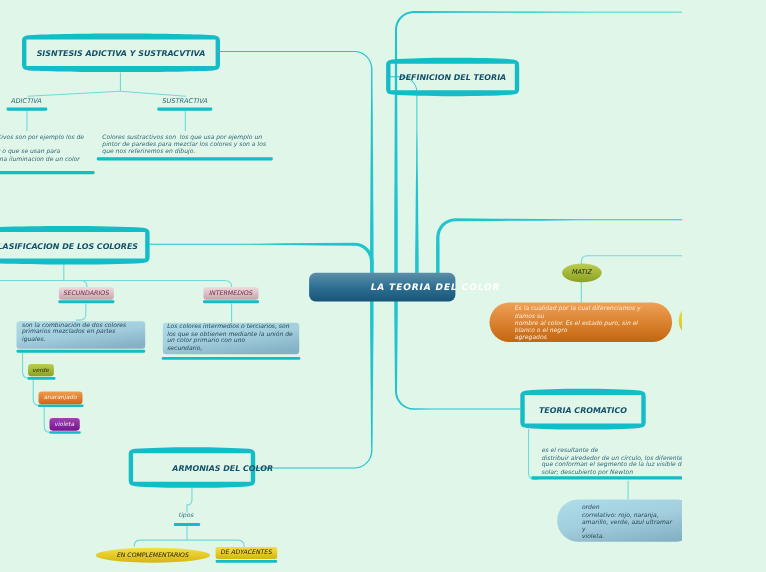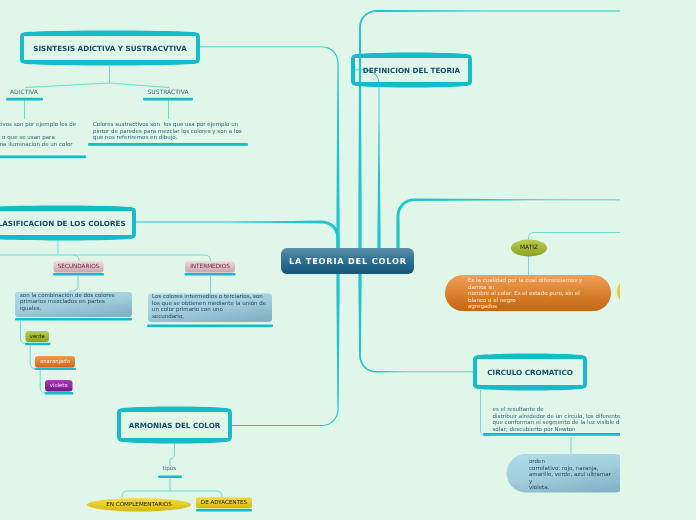--- a/index.html
+++ b/index.html
@@ -1,25 +1,25 @@
 <!DOCTYPE html>
 <html><head>
 <meta charset="utf-8">
 <style>
   html,body{margin:0;padding:0;}
   body{width:696px;height:520px;overflow:hidden;background:#dff6e8;
        font-family:"DejaVu Sans",sans-serif;
        -webkit-font-smoothing:antialiased;text-rendering:geometricPrecision;}
-  #stage{position:relative;width:620px;height:520px;overflow:hidden;background:#dff6e8;}
+  #stage{position:relative;width:620px;height:520px;overflow:hidden;background:#dff6e8;font-style:italic;}
   svg.layer{position:absolute;left:0;top:0;width:696px;height:520px;}
 
   .boxlbl{position:absolute;display:flex;align-items:center;justify-content:center;
           white-space:nowrap;color:#14506b;font-weight:bold;font-size:7.2px;}
   .rootlbl{position:absolute;display:flex;align-items:center;justify-content:center;
-           white-space:nowrap;color:#ffffff;font-weight:bold;font-size:8.2px;letter-spacing:0.8px;text-indent:0.8px;}
+           white-space:nowrap;color:#ffffff;font-weight:bold;font-size:8.2px;letter-spacing:0.8px;text-indent:0.8px;margin-left:48px;}
   .ullbl{position:absolute;white-space:nowrap;color:#2d6a78;font-size:6px;}
   .ullbl.sm{font-size:5.6px;}
   .chiplbl{position:absolute;display:flex;align-items:center;justify-content:center;
            white-space:nowrap;font-size:5.6px;}
   .note{position:absolute;white-space:pre;font-size:5.5px;line-height:6.5px;color:#2d6476;}
 </style>
 </head>
 <body>
 
 <div id="stage">
@@ -149,24 +149,24 @@
     <ellipse cx="529" cy="248" rx="18" ry="8.5" fill="url(#gOlive)"></ellipse>
     <ellipse cx="697" cy="248" rx="36" ry="8.5" fill="url(#gOlive)"></ellipse>
     <rect x="445" y="275" width="166" height="36" rx="18" fill="url(#gOrangeBig)"></rect>
     <rect x="617" y="276" width="140" height="31" rx="15.5" fill="url(#gYellowBig)"></rect>
     <rect x="506.5" y="454" width="127" height="38.5" rx="19.25" fill="url(#gBlue)"></rect>
   </g>
 </svg>
 
 <div class="boxlbl" style="left:20px;top:32px;width:180px;height:32px;">SISNTESIS ADICTIVA Y SUSTRACVTIVA</div>
 <div class="boxlbl" style="left:-18px;top:207px;width:154px;height:32px;">CLASIFICACION DE LOS COLORES</div>
-<div class="boxlbl" style="left:117px;top:408px;width:115px;height:34px;">ARMONIAS DEL COLOR</div>
+<div class="boxlbl" style="left:117px;top:408px;width:115px;height:34px;padding-left:28px;">ARMONIAS DEL COLOR</div>
 <div class="boxlbl" style="left:351px;top:54px;width:121px;height:32px;">DEFINICION DEL TEORIA</div>
 <div class="boxlbl" style="left:640px;top:184px;width:133px;height:32px;">PROPIEDADES DEL COLOR</div>
-<div class="boxlbl" style="left:473px;top:355px;width:114px;height:34px;">CIRCULO CROMATICO</div>
+<div class="boxlbl" style="left:473px;top:355px;width:114px;height:34px;">TEORIA CROMATICO</div>
 
 <div class="rootlbl" style="left:281px;top:248px;width:133px;height:26px;">LA TEORIA DEL COLOR</div>
 
 <div class="ullbl" style="left:10px;top:88.5px;">ADICTIVA</div>
 <div class="ullbl" style="left:147.5px;top:88.5px;">SUSTRACTIVA</div>
 <div class="ullbl sm" style="left:162.5px;top:466px;">tipos</div>
 
 <div class="chiplbl" style="left:53.5px;top:261px;width:50px;height:11.5px;color:#6e2f3d;font-size:5.7px;">SECUNDARIOS</div>
 <div class="chiplbl" style="left:185px;top:261px;width:50px;height:11.5px;color:#6e2f3d;font-size:5.7px;">INTERMEDIOS</div>
 <div class="chiplbl" style="left:25.5px;top:331px;width:23.5px;height:11px;color:#23230c;font-size:5.2px;">verde</div>

